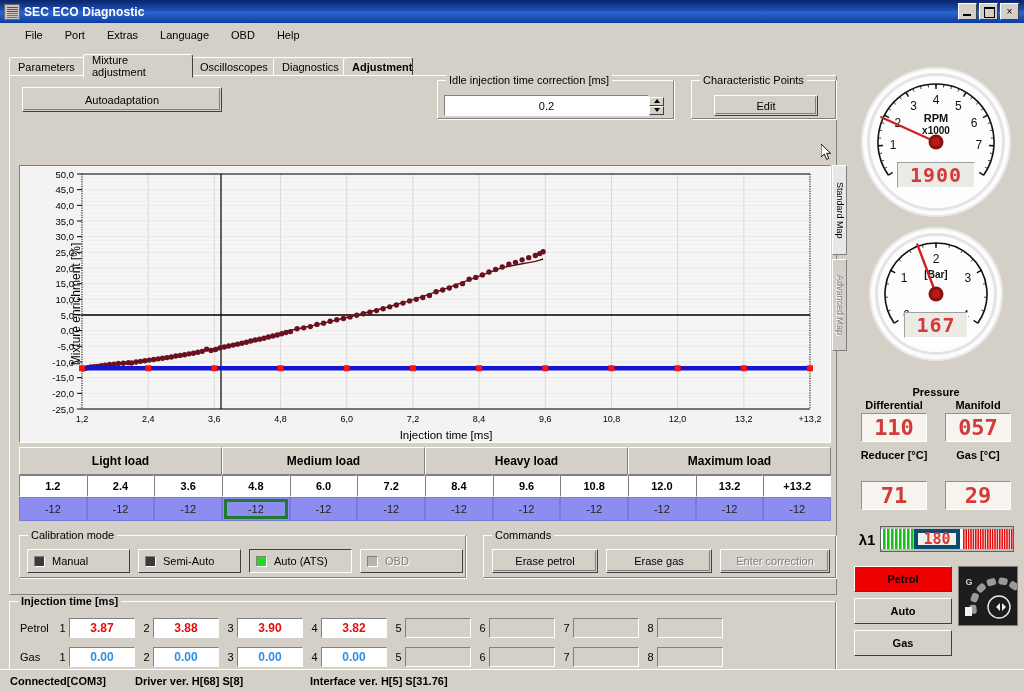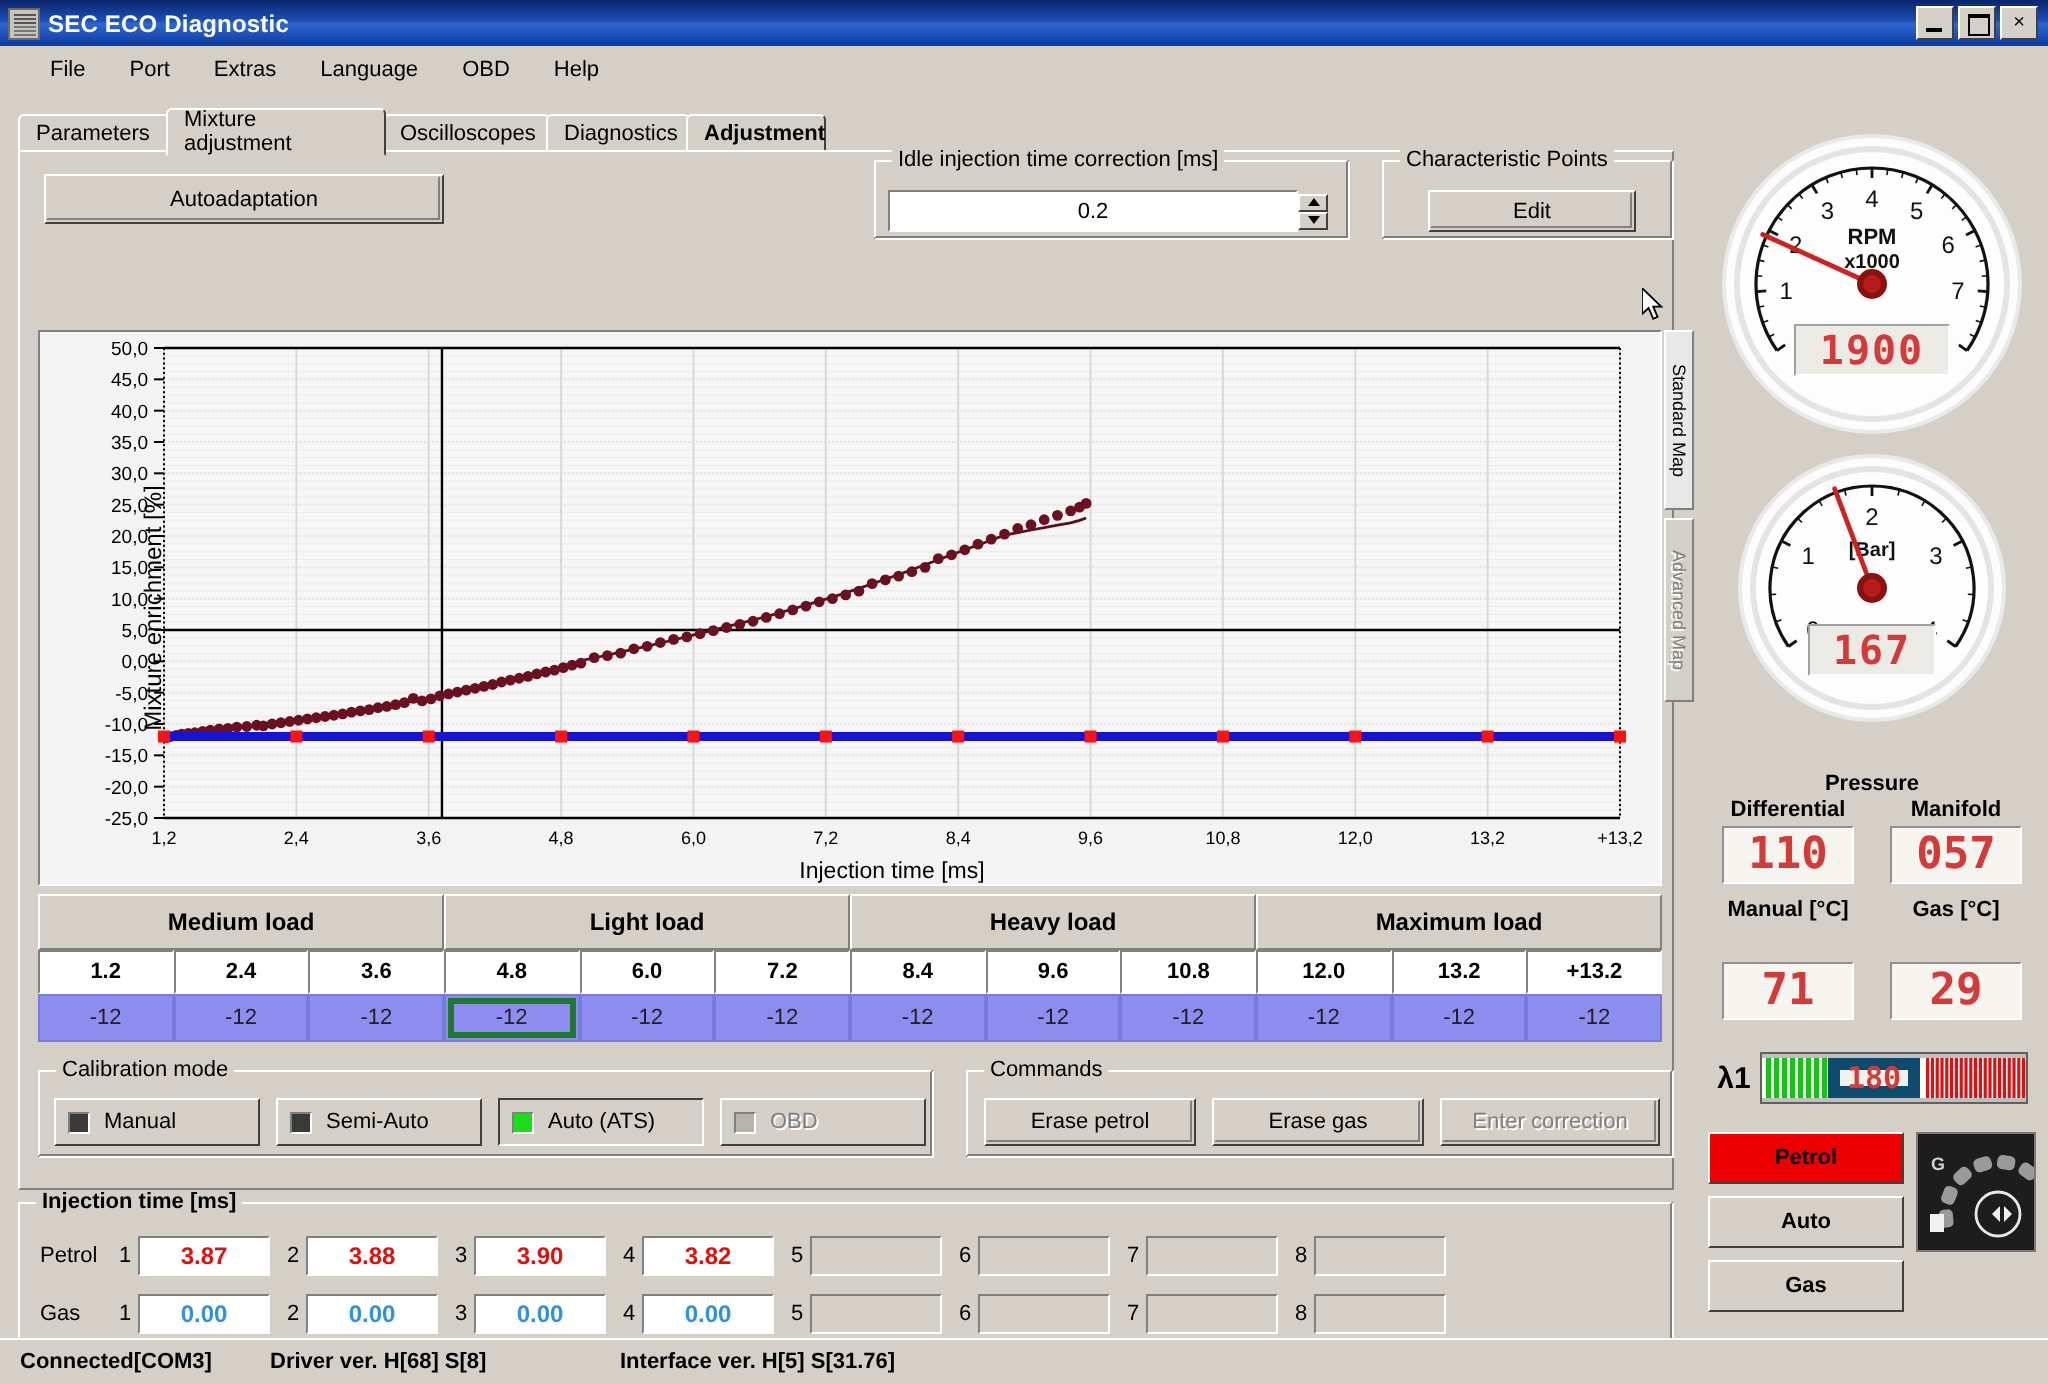--- a/index.html
+++ b/index.html
@@ -529,22 +529,22 @@
           </svg>
       </div>
 
       <div class="sidetabs">
         <div class="vtab active" style="top:0px;   height:90px;">Standard Map</div>
         <div class="vtab inactive" style="top:94px;  height:92px;">Advanced Map</div>
       </div>
 
       <div class="loadtable">
         <div class="lt-row">
+          <div class="lt-grp">Light load</div>
           <div class="lt-grp">Medium load</div>
-          <div class="lt-grp">Light load</div>
           <div class="lt-grp">Heavy load</div>
           <div class="lt-grp">Maximum load</div>
         </div>
         <div class="lt-row">
           <div class="lt-hdr">1.2</div>
           <div class="lt-hdr">2.4</div>
           <div class="lt-hdr">3.6</div>
           <div class="lt-hdr">4.8</div>
           <div class="lt-hdr">6.0</div>
           <div class="lt-hdr">7.2</div>
@@ -772,21 +772,21 @@
       <div class="rp-label">Pressure</div>
       <div style="display:flex;justify-content:space-around;margin-top:1px;">
         <div class="rp-label" style="width:80px;">Differential</div>
         <div class="rp-label" style="width:80px;">Manifold</div>
       </div>
       <div style="display:flex;justify-content:space-around;margin-top:2px;">
         <div class="press-lcd" style="width:66px;height:29px;">110</div>
         <div class="press-lcd" style="width:66px;height:29px;">057</div>
       </div>
       <div style="display:flex;justify-content:space-around;margin-top:7px;">
-        <div class="rp-label" style="width:80px;">Manual [°C]</div>
+        <div class="rp-label" style="width:80px;">Reducer [°C]</div>
         <div class="rp-label" style="width:80px;">Gas [°C]</div>
       </div>
       <div style="display:flex;justify-content:space-around;margin-top:20px;">
         <div class="press-lcd" style="width:66px;height:29px;">71</div>
         <div class="press-lcd" style="width:66px;height:29px;">29</div>
       </div>
     </div>
 
     <div style="position:absolute;left:6px;top:480px;width:166px;display:flex;align-items:center;">
       <div style="font-size:15px;font-weight:bold;width:26px;text-align:center;">λ1</div>
@@ -820,21 +820,21 @@
             <rect x="115.6" y="2" width="1.6" height="20" fill="#e01010"></rect>
             <rect x="118" y="2" width="1.6" height="20" fill="#e01010"></rect>
             <rect x="120.4" y="2" width="1.6" height="20" fill="#e01010"></rect>
             <rect x="122.8" y="2" width="1.6" height="20" fill="#e01010"></rect>
             <rect x="125.19999999999999" y="2" width="1.6" height="20" fill="#e01010"></rect>
             <rect x="127.6" y="2" width="1.6" height="20" fill="#e01010"></rect>
             <rect x="130" y="2" width="1.6" height="20" fill="#e01010"></rect>
             <rect x="0" y="0" width="132" height="2" fill="#bfbfbf"></rect>
             <rect x="0" y="22" width="132" height="2" fill="#bfbfbf"></rect>
           </svg>
-        <div style="position:absolute;left:33px;top:2px;width:46px;height:20px;background:#f2f0ea;border:6px solid #0c4a6e;display:flex;align-items:center;justify-content:center;color:#d43a3a;font-family:'DejaVu Sans Mono',monospace;font-weight:bold;font-size:15px;">180</div>
+        <div style="position:absolute;left:33px;top:2px;width:46px;height:20px;background:#f2f0ea;border:4px solid #0c4a6e;display:flex;align-items:center;justify-content:center;color:#d43a3a;font-family:'DejaVu Sans Mono',monospace;font-weight:bold;font-size:15px;">180</div>
       </div>
     </div>
 
     <div style="position:absolute;left:6px;top:520px;">
       <div class="rbtn active" style="margin-bottom:6px;">Petrol</div>
       <div class="rbtn" style="margin-bottom:6px;">Auto</div>
       <div class="rbtn">Gas</div>
     </div>
 
     <div style="position:absolute;left:110px;top:520px;width:60px;height:60px;background:#1b1b1b;border:1px solid #7a7a7a;">

